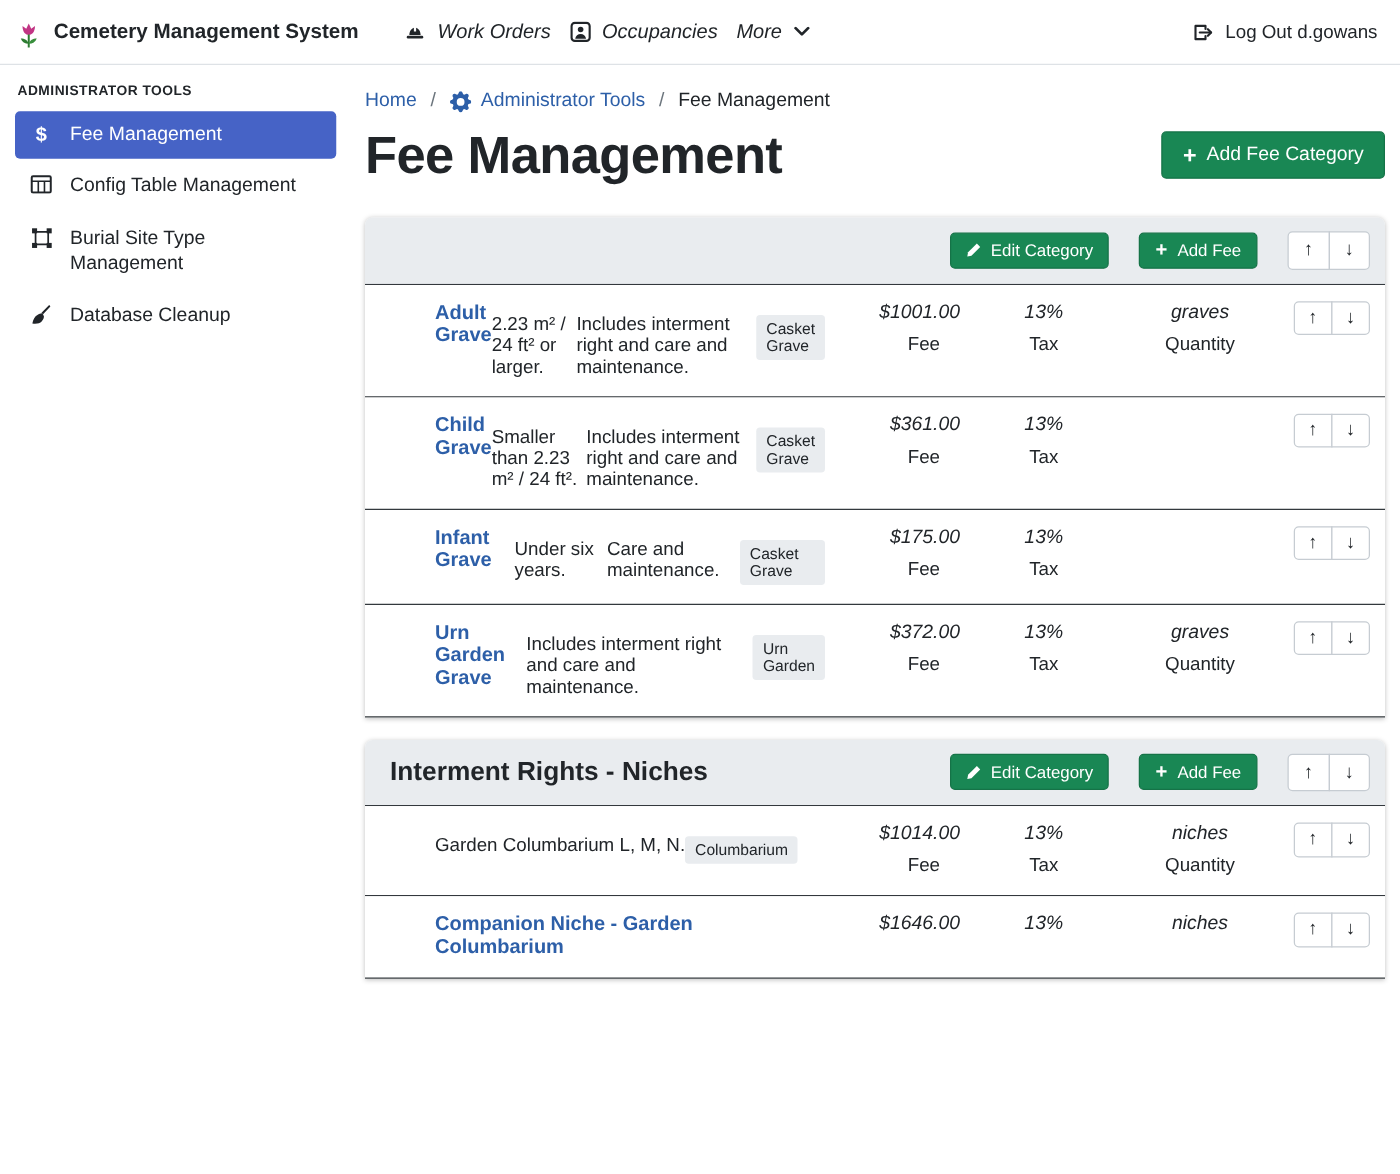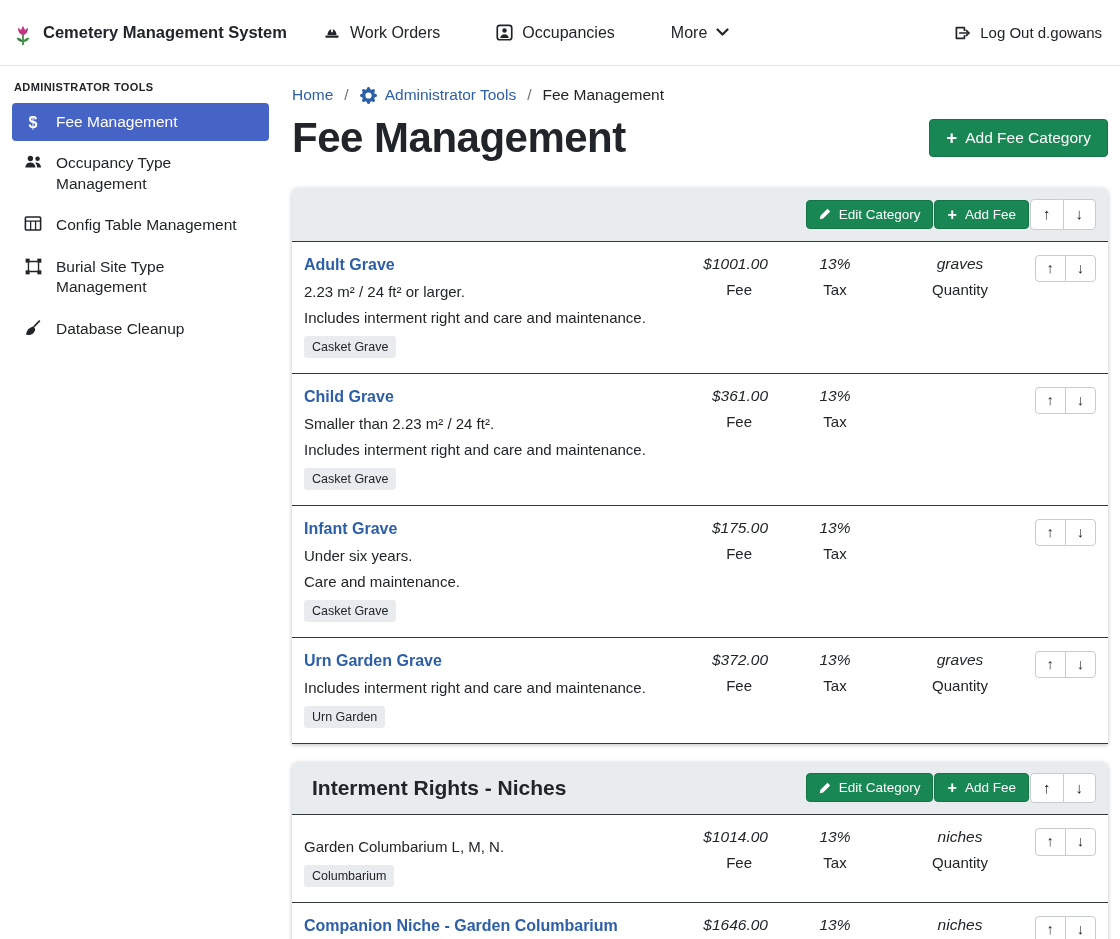--- a/index.html
+++ b/index.html
@@ -1,24 +1,24 @@
 <!DOCTYPE html>
 <html><head>
 <meta charset="utf-8">
 <style>
   html,body { margin:0; padding:0; background:#fff; }
   * { box-sizing:border-box; }
   body { font-family:"Liberation Sans", sans-serif; color:#212529; }
   .app { width:1120px; height:939px; overflow:hidden; background:#fff; }
 
   
-  .navbar { height:66px; border-bottom:1px solid #dee2e6; display:flex; align-items:center; padding:0 18px 0 12px; background:#fff; }
+  .navbar { height:52px; border-bottom:1px solid #dee2e6; display:flex; align-items:center; padding:0 18px 0 12px; background:#fff; }
   .brand { display:flex; align-items:center; gap:9px; cursor:pointer; text-decoration:none; color:#212529; }
   .brand-text { font-weight:700; font-size:16.5px; }
-  .nav-links { display:flex; gap:56px; margin-left:36px; }
+  .nav-links { display:flex; gap:15px; margin-left:36px;font-style:italic; }
   .nav-link { display:flex; align-items:center; gap:9px; font-size:16px; color:#212529; cursor:pointer; text-decoration:none; }
   .logout { margin-left:auto; display:flex; align-items:center; gap:9px; font-size:15px; color:#212529; cursor:pointer; text-decoration:none; }
   .icon { display:inline-flex; align-items:center; justify-content:center; }
 
   
   .layout { display:flex; }
   .sidebar { width:280px; flex-shrink:0; padding:15px 11px 0 12px; }
   .sidebar-heading { font-size:11px; font-weight:700; letter-spacing:.4px; color:#212529; margin:0 0 10px 2px; }
   .side-item { display:flex; align-items:flex-start; gap:13px; padding:9px 11px; border-radius:4px; font-size:15.5px; line-height:1.32; color:#212529; margin-bottom:3px; cursor:pointer; text-decoration:none; }
   .side-item.active { background:#4663c6; color:#fff; }
@@ -39,30 +39,30 @@
 
   .btn-green { background:#198754; color:#fff; border:1px solid #157347; border-radius:4px; display:inline-flex; align-items:center; gap:8px; cursor:pointer; font-family:inherit; }
   .btn-lg { font-size:15.5px; padding:9px 16px; }
   .btn-sm { font-size:13.5px; padding:6px 12px; }
   .plus-glyph { font-weight:700; font-size:1.2em; line-height:.9; }
 
   
   .card { margin-bottom:18px; border-radius:6px 6px 0 0; box-shadow:0 1px 4px rgba(0,0,0,.25); }
   .card-header { background:#e9ecef; border-radius:6px 6px 0 0; padding:11px 12px 11px 20px; display:flex; align-items:center; border-bottom:1px solid #33383d; }
   .card-header h2 { font-size:21px; font-weight:600; margin:0; color:#212529; }
-  .header-actions { margin-left:auto; display:flex; align-items:center; gap:1px; }
+  .header-actions { margin-left:auto; display:flex; align-items:center; gap:24px; }
 
   .btn-group { display:inline-flex; }
   .btn-arrow { background:#fff; border:1px solid #c6ccd2; color:#212529; font-size:15px; padding:3px 12px; line-height:1.5; cursor:pointer; font-family:inherit; }
   .btn-group .btn-arrow:first-child { border-radius:4px 0 0 4px; }
   .btn-group .btn-arrow:last-child { border-radius:0 4px 4px 0; margin-left:-1px; }
 
   
   .fee-row { display:grid; grid-template-columns:1fr 110px 130px 120px 76px; padding:13px 12px 15px 12px; border-bottom:1px solid #33383d; align-items:start; background:#fff; }
-  .fee-info { display:flex; flex-direction:column; align-items:flex-start; padding-top:1px; }
+  .fee-info { display:flex; flex-direction:row; align-items:flex-start; padding-top:1px;margin-left:44px; }
   .fee-name { color:#2d5fa8; font-weight:700; font-size:16px; text-decoration:none; cursor:pointer; }
   .fee-desc { margin:9px 0 0; font-size:15px; color:#212529; }
   .tag { display:inline-block; margin-top:10px; background:#e9ecef; border-radius:3px; padding:4px 8px; font-size:12.5px; color:#212529; }
   .fee-col .val { font-size:15.5px; color:#212529;font-style:italic; }
   .fee-col .lbl { margin-top:8px; font-size:15px; color:#212529; }
   .fee-col.money .val { text-align:right; padding-right:2px; }
   .fee-col.money .lbl { text-align:right; padding-right:18px; }
   .fee-col.center { text-align:center; }
   .row-arrows { justify-self:end; }
   .row-arrows .btn-arrow { padding:2px 11px; font-size:14.5px; }
@@ -129,31 +129,20 @@
 
     <aside class="sidebar">
       <div class="sidebar-heading">ADMINISTRATOR TOOLS</div>
       <nav>
         <a class="side-item active">
           <span class="side-icon dollar">$</span>
           <span>Fee Management</span>
         </a>
         <a class="side-item">
           <span class="side-icon">
-            <svg width="19" height="15" viewBox="0 0 17 14" fill="currentColor">
-              <circle cx="5.6" cy="4.2" r="2.5"></circle>
-              <path d="M.8 12.6c.3-3 2.2-4.7 4.8-4.7s4.5 1.7 4.8 4.7z"></path>
-              <circle cx="12.3" cy="4.5" r="2.1"></circle>
-              <path d="M11.3 8c2.4.2 4 1.7 4.3 4.6h-3.7c-.2-2-.8-3.5-1.9-4.4z"></path>
-            </svg>
-          </span>
-          <span>Occupancy Type Management</span>
-        </a>
-        <a class="side-item">
-          <span class="side-icon">
             <svg width="18" height="15" viewBox="0 0 16 14">
               <rect x="0.9" y="0.9" width="14.2" height="12.2" rx="1" fill="none" stroke="currentColor" stroke-width="1.5"></rect>
               <path d="M1 4.7h14M5.8 4.7V13M10.4 4.7V13" stroke="currentColor" stroke-width="1.2" fill="none"></path>
             </svg>
           </span>
           <span>Config Table Management</span>
         </a>
         <a class="side-item">
           <span class="side-icon">
             <svg width="17" height="17" viewBox="0 0 16 16" fill="currentColor">

